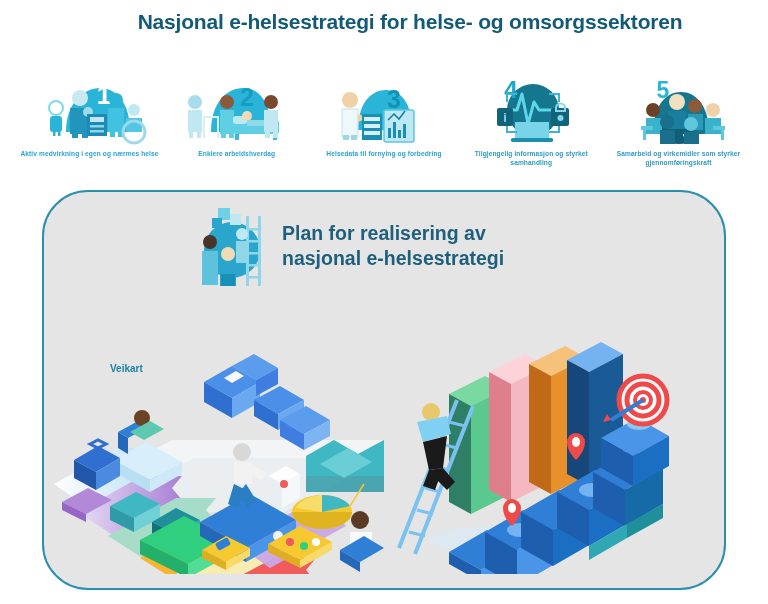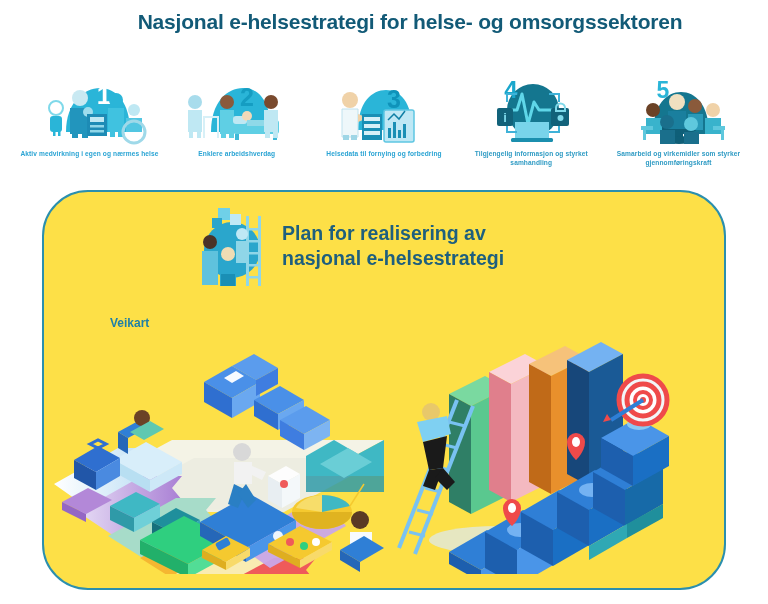--- a/index.html
+++ b/index.html
@@ -40,39 +40,39 @@
   }
   .goal-4 .goal-label, .goal-5 .goal-label { color: #2f9bc4; }
 
   
   #plan-panel {
     position: absolute; left: 42px; top: 190px;
     width: 684px; height: 400px;
     border: 2px solid #2b8fae;
     border-radius: 46px;
     box-sizing: border-box;
-    background: #fde047;
+    background: #e5e5e5;
     text-decoration: underline;
   }
 
   #plan-header {
     position: absolute; left: 152px; top: 14px;
     display: flex; align-items: center; gap: 14px;
   }
   #plan-header-art { width: 72px; height: 80px; }
   #plan-header-art svg { display: block; }
   #plan-title {
     font-size: 19.5px; font-weight: bold; line-height: 1.3;
     color: #1e5f7e; white-space: pre-line;
   }
 
   .section-label {
     position: absolute;
-    font-size: 12px; font-weight: bold; line-height: 1.28;
-    color: #1e7fa8; white-space: pre-line;
+    font-size: 10px; font-weight: bold; line-height: 1.28;
+    color: #1e7fa8; white-space: pre-line; margin-top: 47px;
   }
   #label-veikart { left: 66px; top: 124px; }
   #label-indikatorer { left: 370px; top: 122px; }
 
   #veikart-art { position: absolute; left: 10px; top: 152px; width: 330px; height: 230px; }
   #indikator-art { position: absolute; left: 345px; top: 150px; width: 300px; height: 232px; }
   #veikart-art svg, #indikator-art svg { display: block; }
 </style>
 </head>
 <body>

